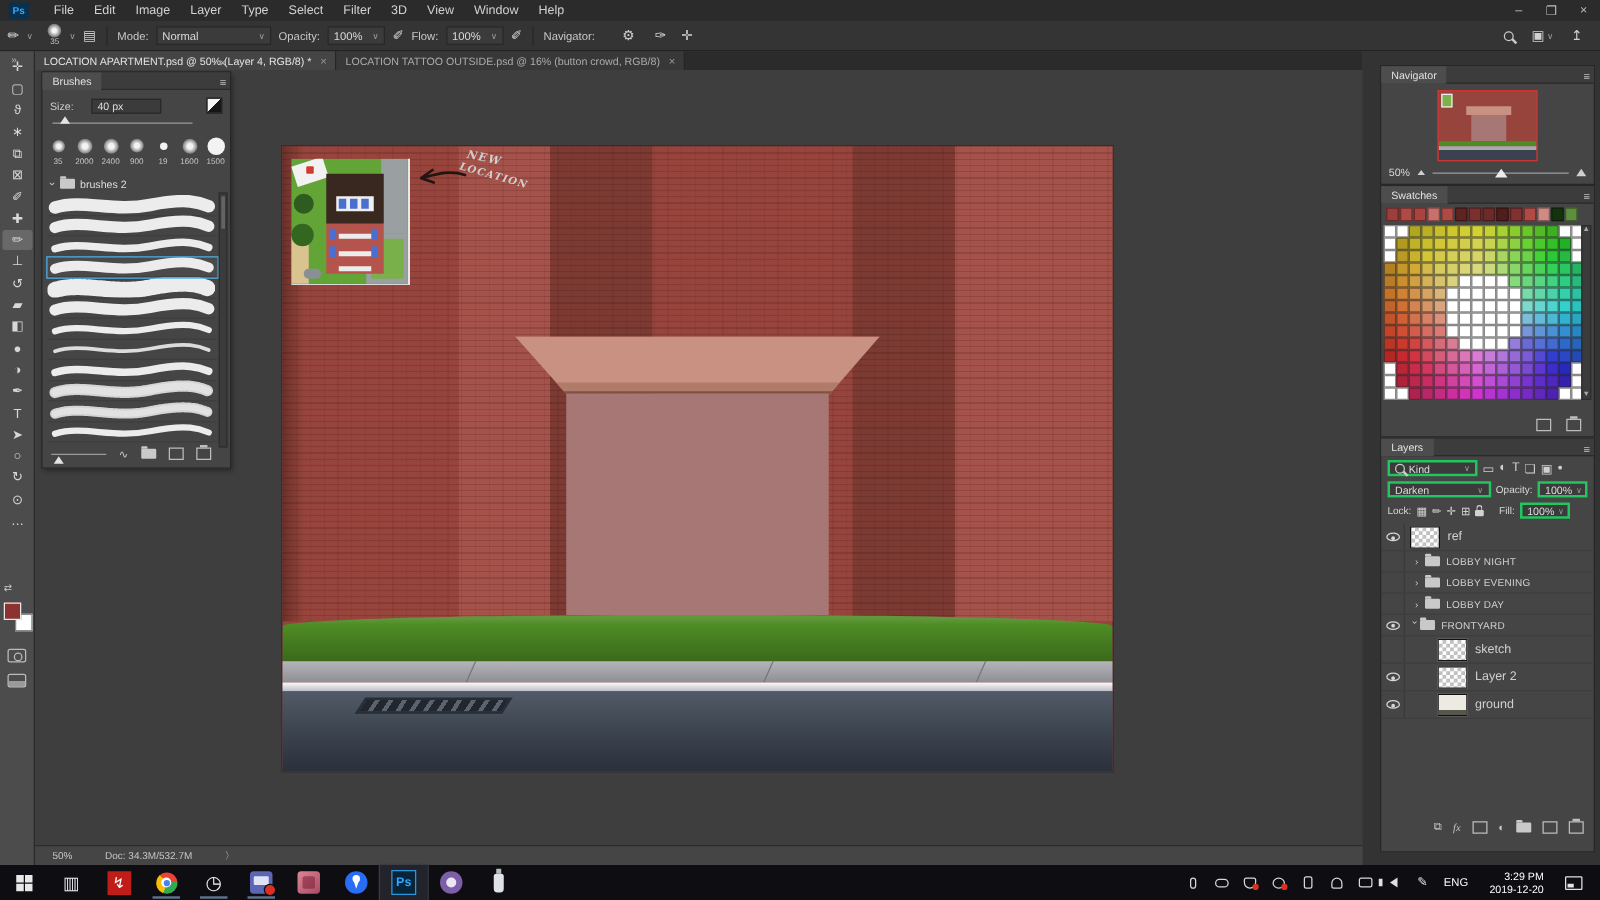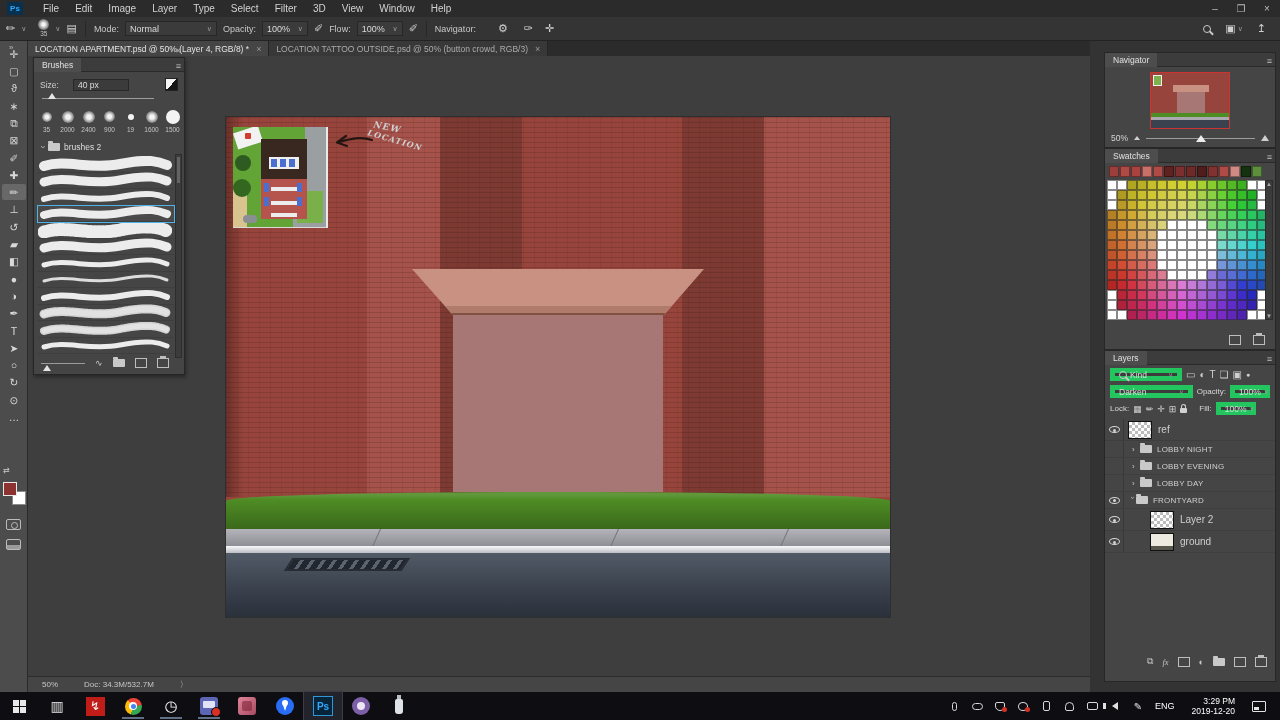--- a/index.html
+++ b/index.html
@@ -143,21 +143,21 @@
   .wheelcell{border:1px solid rgba(40,40,40,.55);}
   #sw-scroll{position:absolute;right:2px;top:31px;width:8px;height:140px;background:#3b3b3b;border:1px solid #2c2c2c;
     display:flex;flex-direction:column;justify-content:space-between;align-items:center;color:#aaa;font-size:6px;}
   #sw-bottom{position:absolute;right:10px;bottom:4px;display:flex;gap:12px;}
   .mini-icon{width:12px;height:10px;border:1px solid #bdbdbd;position:relative;}
   .mini-icon.trash::after{content:"";position:absolute;left:2px;top:-3px;width:6px;height:2px;background:#bdbdbd;}
 
   
   #layerspanel{top:309px;height:332px;}
   .lp-row{position:absolute;left:0;width:100%;display:flex;align-items:center;padding:0 5px;gap:4px;font-size:8.5px;color:#d8d8d8;}
-  .lp-box{background:#3b3b3b;border:5px solid #22c55e;height:13px;display:flex;align-items:center;gap:3px;padding:0 4px;color:#dcdcdc;}
+  .lp-box{background:#3b3b3b;border:2px solid #22c55e;height:13px;display:flex;align-items:center;gap:3px;padding:0 4px;color:#dcdcdc;}
   .lp-chev{font-size:6.5px;color:#9a9a9a;margin-left:auto;}
   .lp-icon{font-size:10px;color:#cfcfcf;}
   .lock{width:7px;height:5px;background:#d2d2d2;position:relative;display:inline-block;border-radius:1px;margin-top:3px;}
   .lock::before{content:"";position:absolute;top:-4px;left:1px;width:3px;height:3px;border:1px solid #d2d2d2;border-bottom:none;border-radius:3px 3px 0 0;}
   #layer-list{position:absolute;left:0;top:68px;width:100%;}
   .lrow{display:flex;align-items:center;width:100%;border-bottom:1px solid #3e3e3e;}
   .lrow.group{height:17px;}
   .lrow.layer{height:22px;}
   .lrow.selected{background:#5d5d5d;}
   .eyebox{width:19px;height:100%;border-right:1px solid #393939;display:flex;align-items:center;justify-content:center;flex:none;}
@@ -285,21 +285,21 @@
       <span class="ob-icon">↥</span>
     </span>
   </div>
 
   <div id="tabbar" class="abs">
       <div class="tab active">
         <span class="tab-title">LOCATION APARTMENT.psd @ 50% (Layer 4, RGB/8) *</span>
         <span class="tab-close">×</span>
       </div>
       <div class="tab">
-        <span class="tab-title">LOCATION TATTOO OUTSIDE.psd @ 50% (button crowd, RGB/3)</span>
+        <span class="tab-title">LOCATION TATTOO OUTSIDE.psd @ 16% (button crowd, RGB/8)</span>
         <span class="tab-close">×</span>
       </div>
     </div>
 
   <div id="toolbar" class="abs">
     <span id="toolbar-collapse">»</span>
     <div id="tool-list">
         <div class="tool" style="top: 5px;">
           <span class="tool-glyph">✛</span>
         </div>
@@ -933,20 +933,25 @@
           </div>
           <div class="lrow group">
             <span class="eyebox">
               <span class="eye"></span>
             </span>
             <span class="gcaret open">›</span>
             <span class="folder"></span>
             <span class="lname groupname" style="margin-left: 5px;">FRONTYARD</span>
           </div>
           <div class="lrow layer">
+            <span class="eyebox"></span>
+            <span class="lthumb child checker"></span>
+            <span class="lname">sketch</span>
+          </div>
+          <div class="lrow layer">
             <span class="eyebox">
               <span class="eye"></span>
             </span>
             <span class="lthumb child checker"></span>
             <span class="lname">Layer 2</span>
           </div>
           <div class="lrow layer">
             <span class="eyebox">
               <span class="eye"></span>
             </span>

